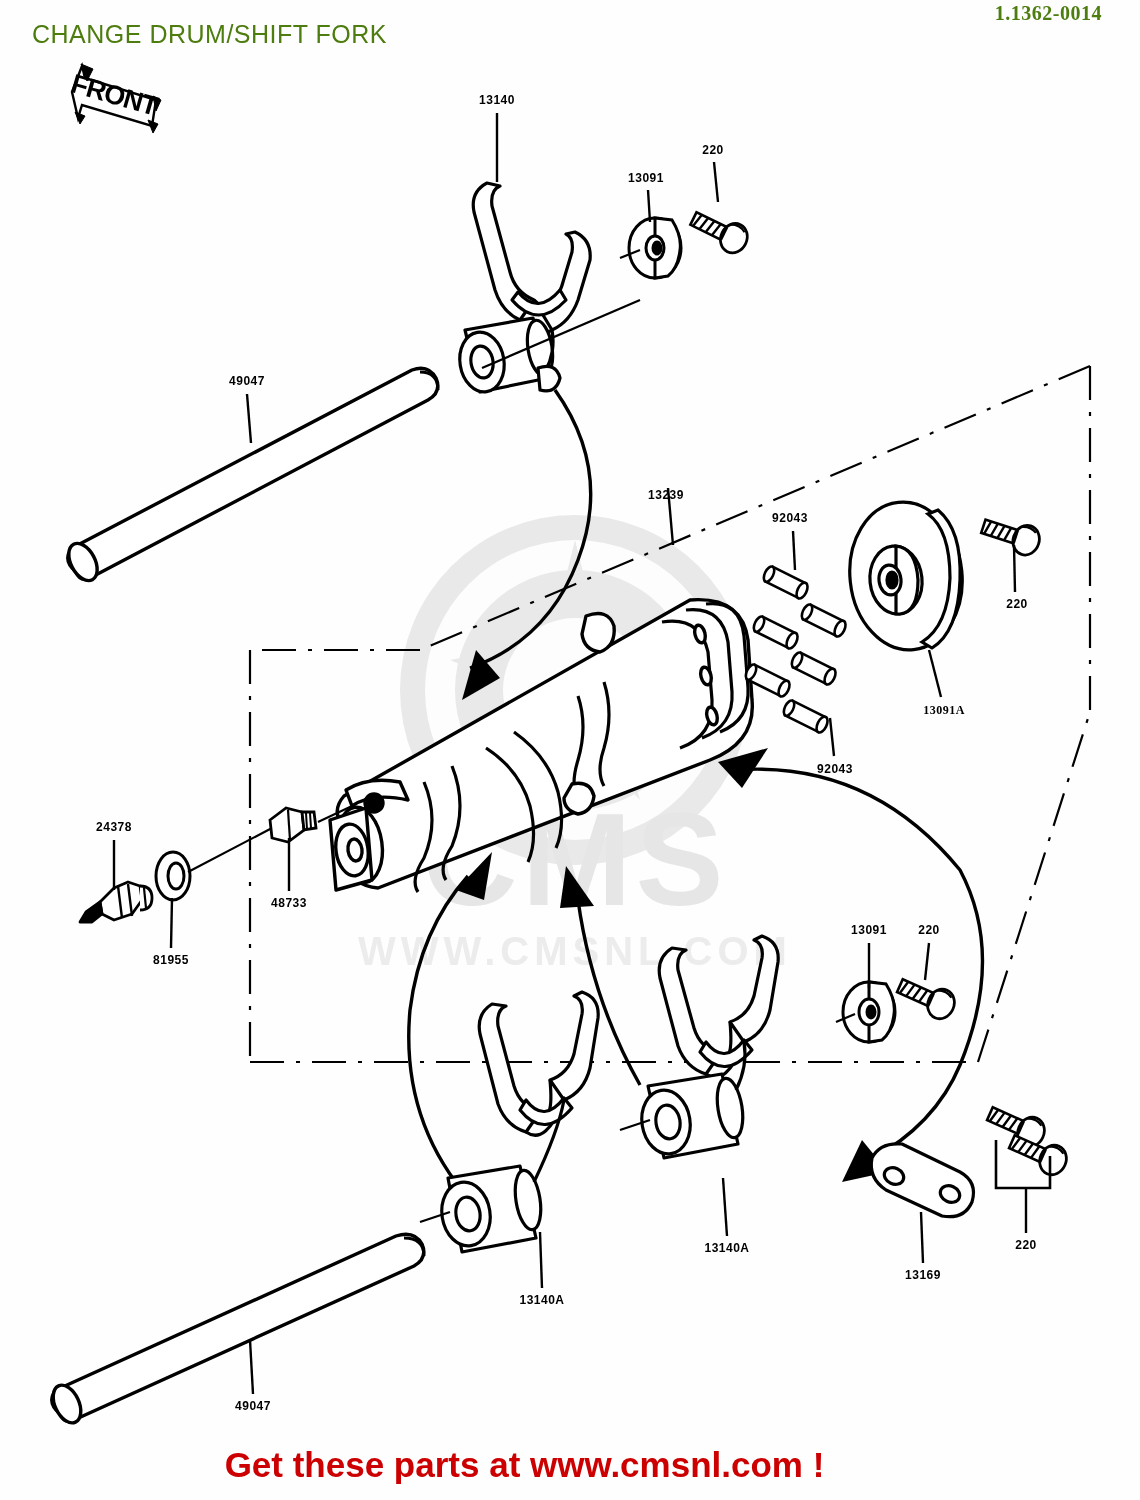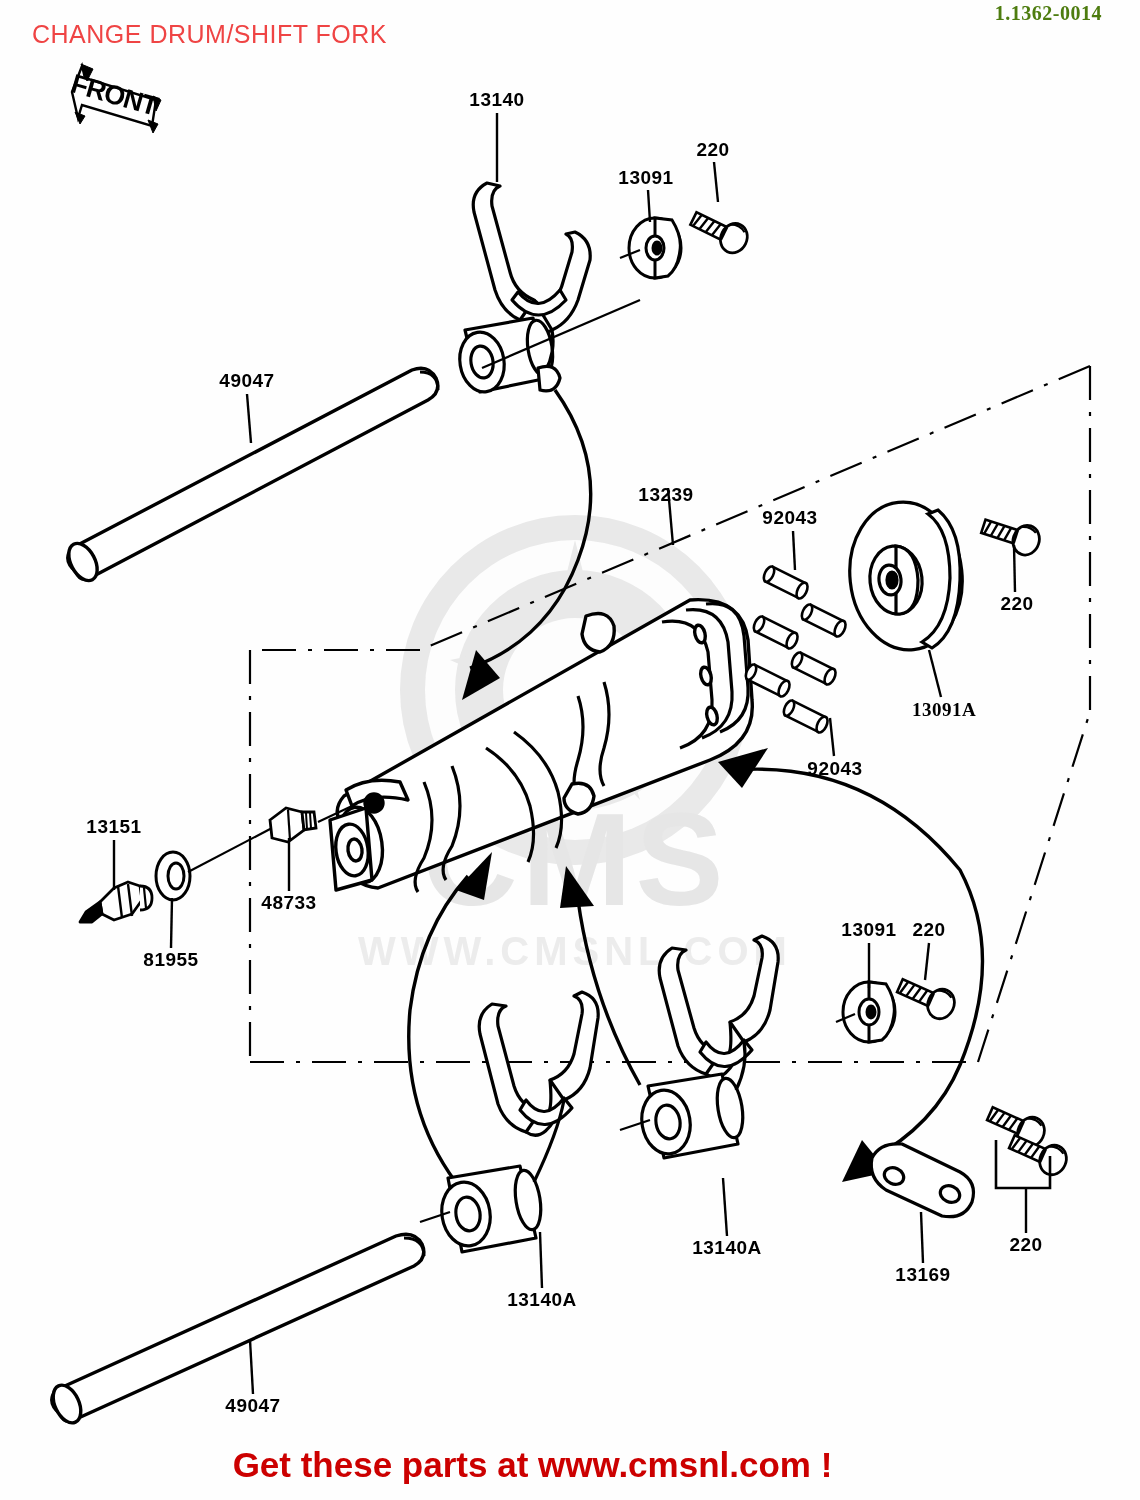--- a/index.html
+++ b/index.html
@@ -8,37 +8,37 @@
     width:1140px;height:1500px;position:relative;overflow:hidden;
     font-family:"Liberation Sans", sans-serif;
     background:#fefefe;
   }
   #sheet{position:absolute;inset:0;width:1140px;height:1500px;}
   .svgroot{position:absolute;left:0;top:0;width:1140px;height:1500px;}
 
   
   .fig-title{
     position:absolute;left:32px;top:20px;
-    font-size:25px;letter-spacing:.5px;color:#ef4444;
+    font-size:25px;letter-spacing:.5px;color:#4d7c0f;
     font-family:"Liberation Sans", sans-serif;white-space:nowrap;
   }
   .fig-code{
     position:absolute;right:38px;top:2px;
     font-size:20px;color:#4d7c0f;font-weight:bold;
     font-family:"Liberation Serif", serif;letter-spacing:.5px;
   }
   .footer-note{
-    position:absolute;left:8px;top:1445px;width:1049px;text-align:center;
+    position:absolute;left:0;top:1445px;width:1049px;text-align:center;
     font-size:35px;color:#cc0000;font-weight:bold;letter-spacing:0px;
     font-family:"Liberation Sans", sans-serif;white-space:nowrap;
   }
   .callout{
     position:absolute;color:#000;font-weight:bold;
     font-family:"Liberation Sans", sans-serif;
-    font-size:19px;letter-spacing:0.5px;white-space:nowrap;
+    font-size:12px;letter-spacing:0.5px;white-space:nowrap;
     transform:translate(-50%,-50%);
     text-align:right;
   }
   .front-badge{
     position:absolute;left:52px;top:48px;width:125px;height:95px;
   }
 </style>
 </head>
 <body>
 
@@ -362,21 +362,21 @@
   <div id="callout-text-layer">
       <div class="callout" style="left: 497px; top: 100px;">13140</div>
       <div class="callout" style="left: 646px; top: 178px;">13091</div>
       <div class="callout" style="left: 713px; top: 150px;">220</div>
       <div class="callout" style="left: 247px; top: 381px;">49047</div>
       <div class="callout" style="left: 666px; top: 475px; margin-top: 20px;">13239</div>
       <div class="callout" style="left: 790px; top: 518px;">92043</div>
       <div class="callout" style="left: 1017px; top: 604px;">220</div>
       <div class="callout" style="left: 944px; top: 710px; font-family: Liberation Serif, serif;">13091A</div>
       <div class="callout" style="left: 835px; top: 769px;">92043</div>
-      <div class="callout" style="left: 114px; top: 827px;">13151</div>
+      <div class="callout" style="left: 114px; top: 827px;">24378</div>
       <div class="callout" style="left: 171px; top: 960px;">81955</div>
       <div class="callout" style="left: 289px; top: 903px;">48733</div>
       <div class="callout" style="left: 869px; top: 930px;">13091</div>
       <div class="callout" style="left: 929px; top: 930px;">220</div>
       <div class="callout" style="left: 727px; top: 1248px;">13140A</div>
       <div class="callout" style="left: 542px; top: 1300px;">13140A</div>
       <div class="callout" style="left: 923px; top: 1275px;">13169</div>
       <div class="callout" style="left: 1026px; top: 1245px;">220</div>
       <div class="callout" style="left: 253px; top: 1406px;">49047</div>
     </div>

